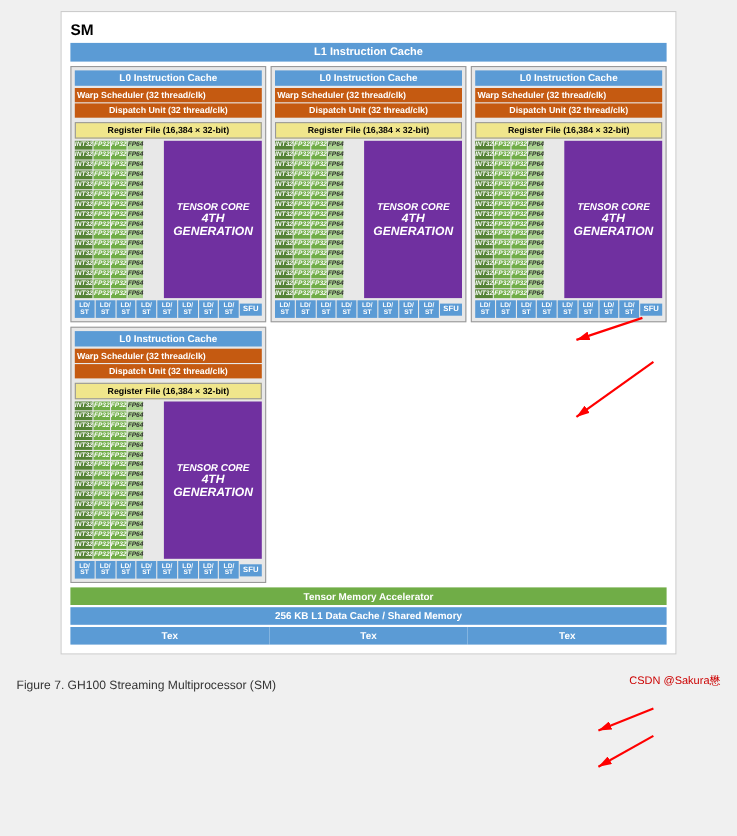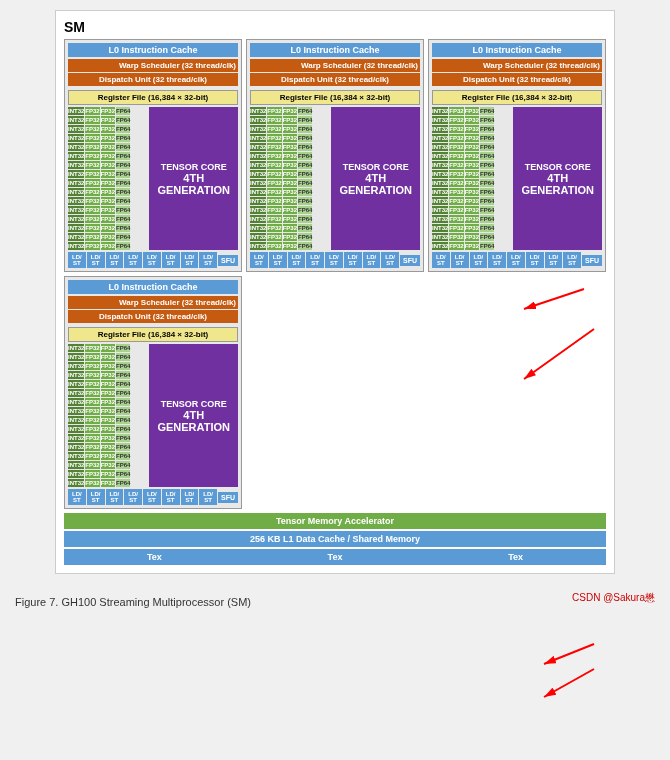--- a/index.html
+++ b/index.html
@@ -49,21 +49,21 @@
       color: white;
       text-align: center;
       font-size: 9px;
       font-weight: bold;
       padding: 2px;
       margin-bottom: 2px;
     }
     .warp-scheduler {
       background: #c55a11;
       color: white;
-      text-align: right;
+      text-align: left;
       font-size: 8px;
       font-weight: bold;
       padding: 2px;
       margin-bottom: 1px;
     }
     .dispatch-unit {
       background: #c55a11;
       color: white;
       text-align: center;
       font-size: 8px;
@@ -77,20 +77,21 @@
       text-align: center;
       font-size: 8px;
       font-weight: bold;
       padding: 2px;
       margin-bottom: 2px;
     }
     .core-grid-container {
       display: flex;
       gap: 19px;
       position: relative;
+      font-style: italic;
     }
     .core-grid {
       flex: 1;
       display: grid;
       grid-template-columns: repeat(4, 1fr);
       gap: 1px;
     }
     .core-cell {
       font-size: 6px;
       text-align: center;
@@ -194,20 +195,21 @@
     }
   </style>
 </head>
 <body>
 
 <div class="main-container" style="position: relative;">
   <div class="sm-title">SM</div>
 
   <div class="diagram-wrapper">
 
+    <div class="l1-instruction-cache">L1 Instruction Cache</div>
 
     <div class="four-quadrants">
 
       <div class="quadrant">
         <div class="l0-instruction-cache">L0 Instruction Cache</div>
         <div class="warp-scheduler">Warp Scheduler (32 thread/clk)</div>
         <div class="dispatch-unit">Dispatch Unit (32 thread/clk)</div>
         <div class="register-file">Register File (16,384 × 32-bit)</div>
         <div class="core-grid-container">
           <div class="core-grid">

